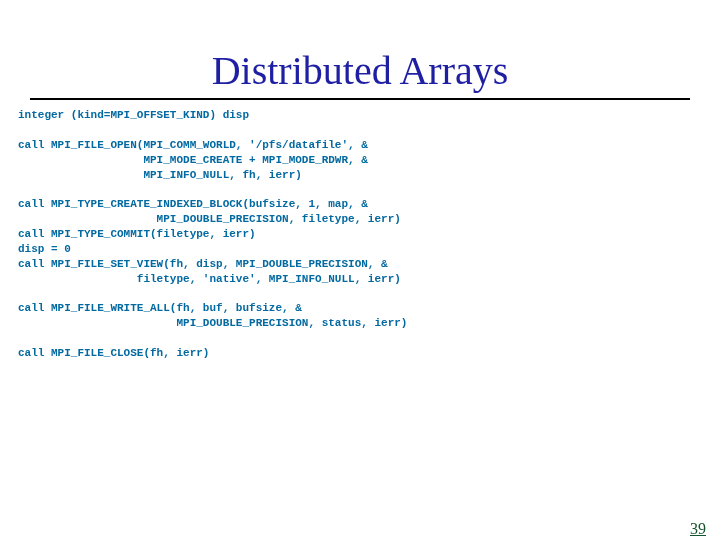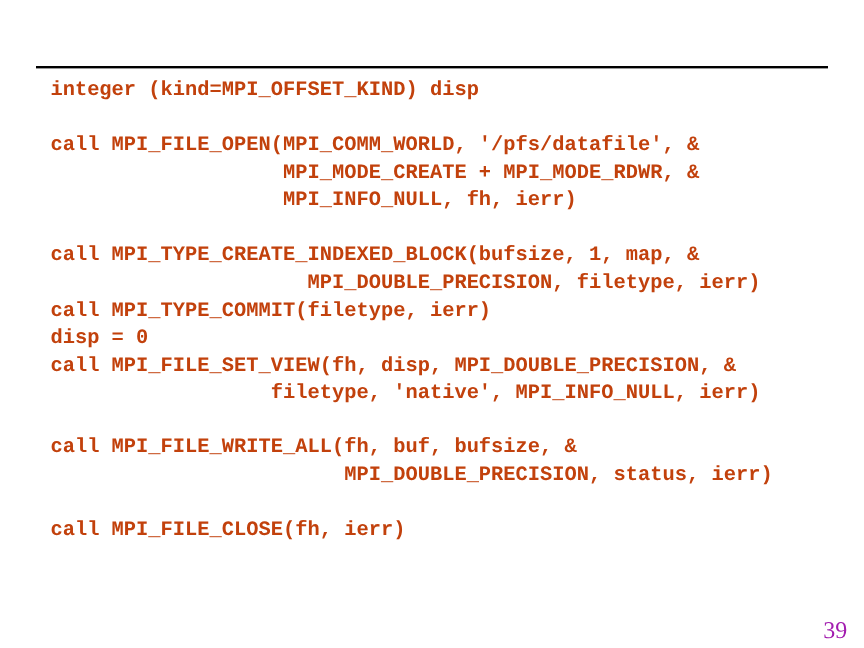--- a/index.html
+++ b/index.html
@@ -26,42 +26,44 @@
     line-height: 1.08;
     font-weight: normal;
   }
   .rule {
     border: none;
     border-top: 2px solid #000;
     margin: 2px 30px 8px 30px;
   }
   .code {
     font-family: "Courier New", Courier, monospace;
-    font-size: 17px;
+    font-size: 11px;
     font-weight: bold;
     line-height: 1.35;
     white-space: pre;
-    margin: 0 42px;
-    color: #c2410c;
+    margin: 0 18px;
+    color: #0369a1;
   }
   .pagenum {
     position: absolute;
     bottom: 8px;
     right: 14px;
     font-family: "Times New Roman", Times, serif;
-    font-size: 20px;
-    color: #a21caf;
+    font-size: 16px;
+    color: #14532d;
+    text-decoration: underline;
   }
 </style>
 </head>
 <body>
 <div class="slide">
 
 <h1 class="title">
   <br>
+  <span>Distributed Arrays</span>
 </h1>
 <hr class="rule">
 
 <pre class="code"><span>integer (kind=MPI_OFFSET_KIND) disp</span>
 <span></span>
 <span>call MPI_FILE_OPEN(MPI_COMM_WORLD, '/pfs/datafile', &amp;</span>
 <span>                   MPI_MODE_CREATE + MPI_MODE_RDWR, &amp;</span>
 <span>                   MPI_INFO_NULL, fh, ierr)</span>
 <span></span>
 <span>call MPI_TYPE_CREATE_INDEXED_BLOCK(bufsize, 1, map, &amp;</span>

